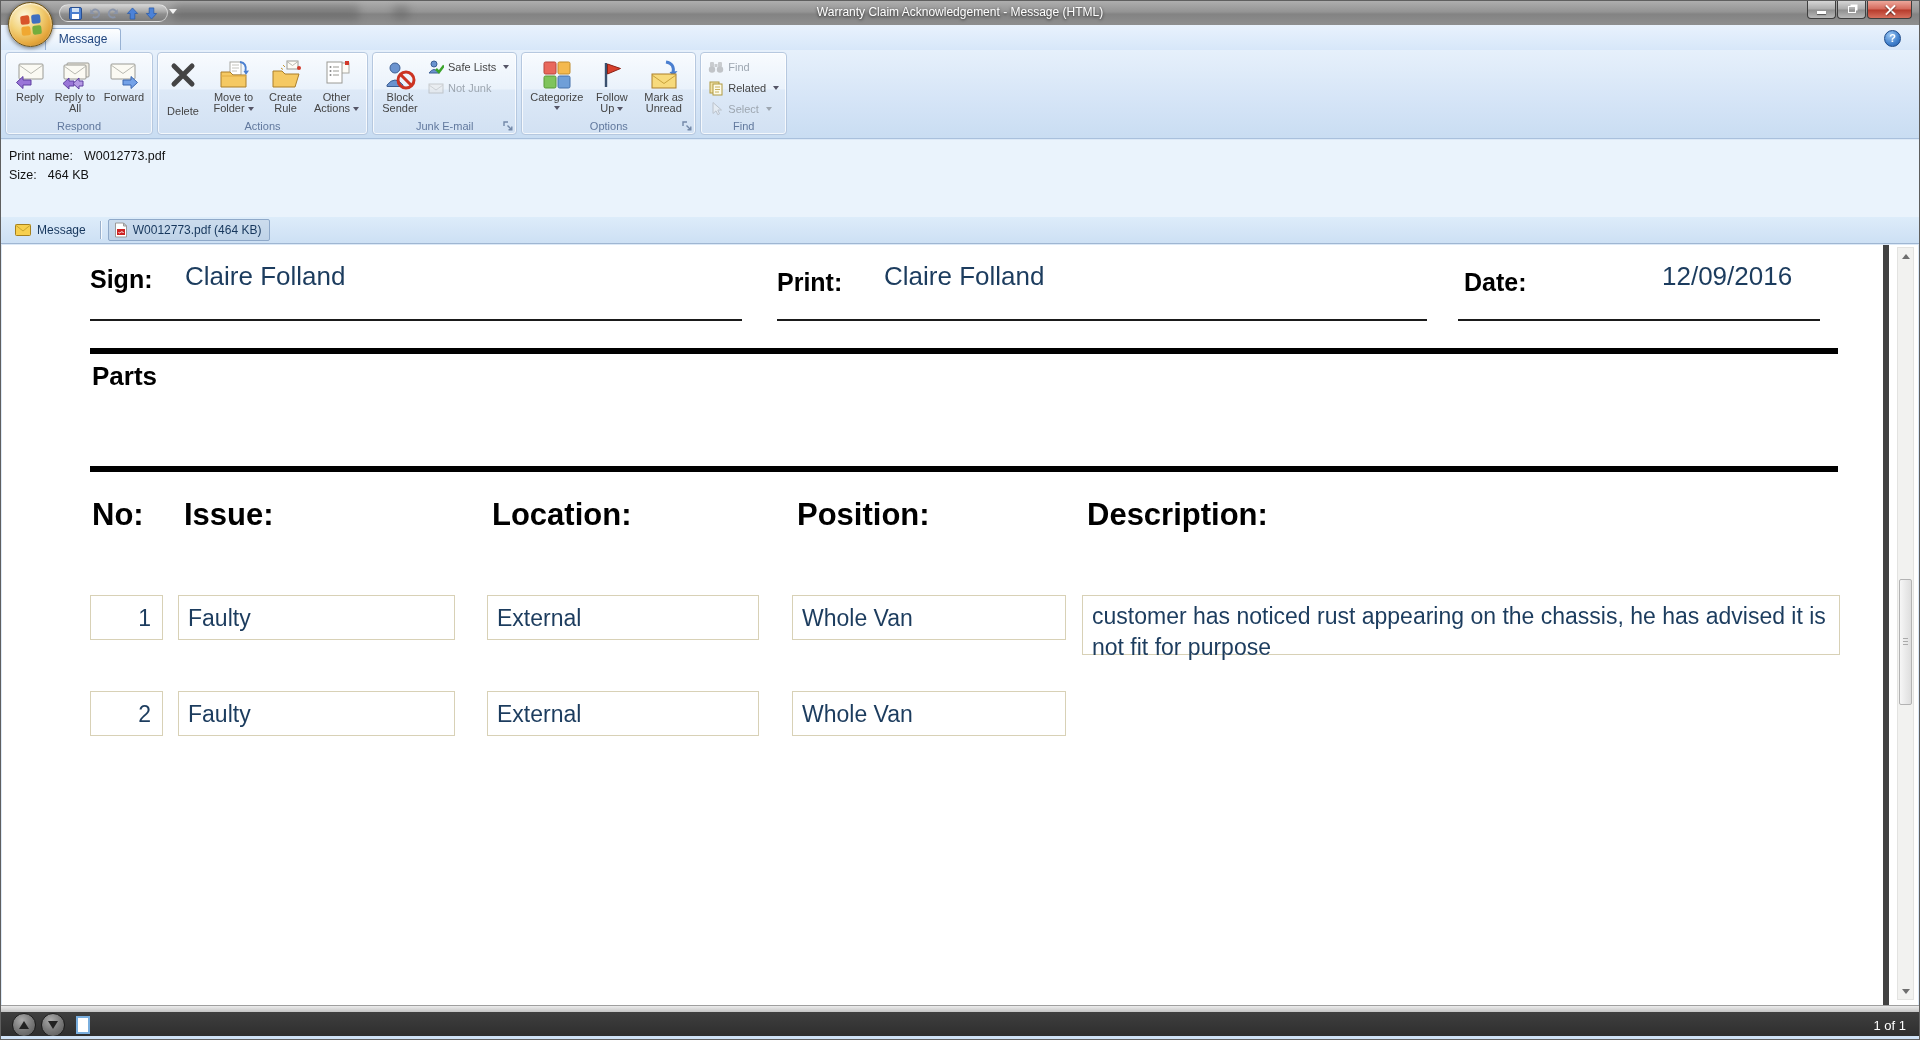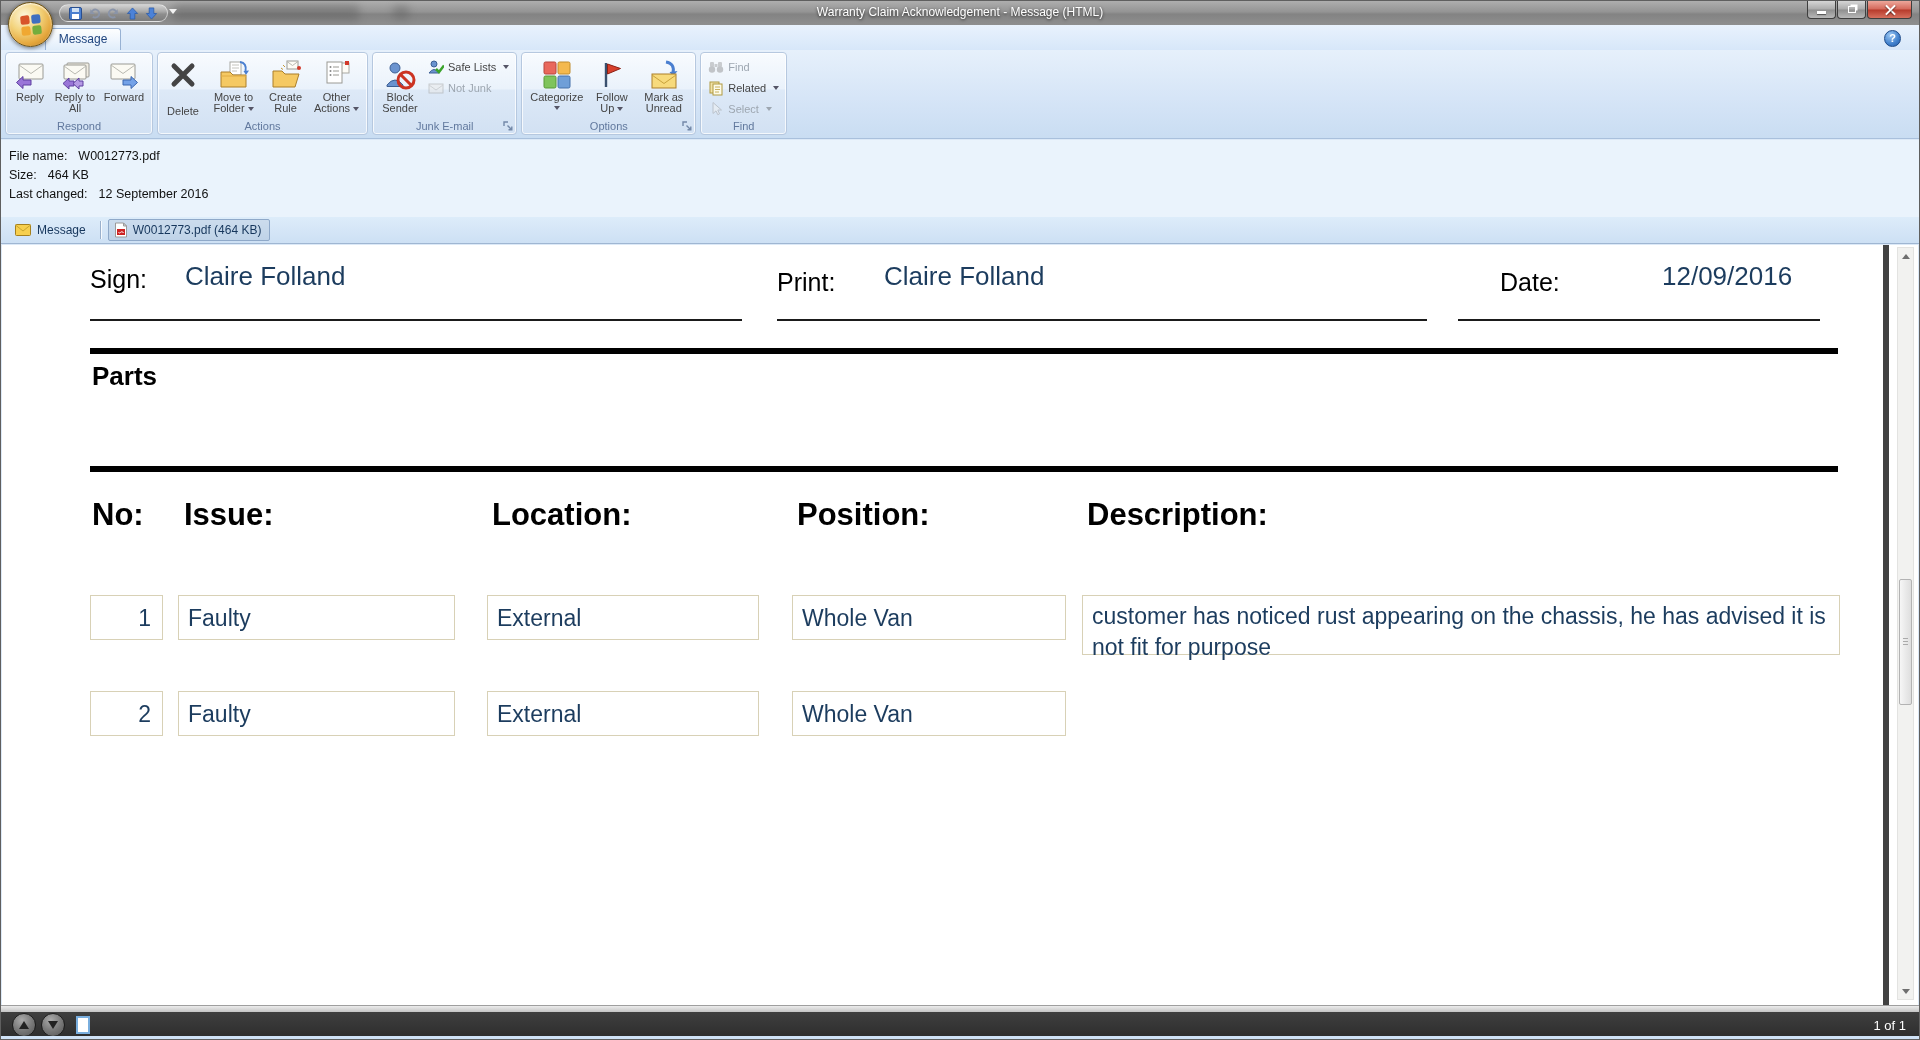--- a/index.html
+++ b/index.html
@@ -107,21 +107,21 @@
   .msg-tab { display:flex; align-items:center; gap:6px; font-size:12px; color:#16365c; padding:2px 7px; }
   .bar-sep { width:1px; height:18px; background:#9ab0cc; box-shadow:1px 0 0 rgba(255,255,255,.8); }
   .pdf-tab { display:flex; align-items:center; gap:5px; font-size:12px; color:#16365c;
     padding:2px 8px 2px 5px; background:linear-gradient(#ccdced,#bfd3e8);
     border:1px solid #8fa9c9; border-radius:2px; }
 
   
   .docarea { position:absolute; top:244px; left:1px; right:1px; height:760px; background:#fff; }
   .doc-edge { position:absolute; right:29px; top:0; bottom:0; width:6px; background:#424242; }
 
-  .doc-label { position:absolute; font-size:25px; font-weight:normal; color:#000; }
+  .doc-label { position:absolute; font-size:25px; font-weight:bold; color:#000; }
   .doc-value { position:absolute; font-size:26px; color:var(--navy-text,#1c3c5e); }
   .uline { position:absolute; height:2px; background:#1b1b1b; top:74px; }
   .ul-sign { left:88px; width:652px; }
   .ul-print { left:775px; width:650px; }
   .ul-date { left:1456px; width:362px; }
   .thick-rule { position:absolute; left:88px; width:1748px; height:6px; background:#000; }
   .rule1 { top:103px; } .rule2 { top:221px; }
   .parts-title { position:absolute; left:90px; top:116px; font-size:26px; font-weight:bold; color:#000; }
 
   .th { position:absolute; top:252px; font-size:31px; font-weight:bold; color:#000; }
@@ -438,23 +438,22 @@
             <span>Select</span>
               <span class="dd gray"></span>
           </div>
         </div>
       </div>
       <div class="rg-label">Find</div>
     </div>
   </div>
 
   <div class="fileinfo">
-    <div class="fi-row"><span class="lbl">File name:</span><span class="val">W0012773.pdf</span></div>
+    <div class="fi-row"><span class="lbl">Print name:</span><span class="val">W0012773.pdf</span></div>
     <div class="fi-row"><span class="lbl">Size:</span><span class="val">464 KB</span></div>
-    <div class="fi-row"><span class="lbl">Last changed:</span><span class="val">12 September 2016</span></div>
   </div>
 
   <div class="attachbar">
     <div class="msg-tab">
       <svg width="16" height="12" viewBox="0 0 16 12">
           <rect x="0.5" y="0.5" width="15" height="11" rx="1" fill="#f7cf4e" stroke="#a5801e"></rect>
           <path d="M0.5 1 l7.5 6 l7.5 -6" fill="none" stroke="#c9a52e"></path>
         </svg>
       <span>Message</span>
     </div>
@@ -469,21 +468,21 @@
       <span>W0012773.pdf (464 KB)</span>
     </div>
   </div>
 
   <div class="docarea">
 
     <span class="doc-label" style="left:88px; top:20px;">Sign:</span>
     <span class="doc-value" style="left:183px; top:16px;">Claire Folland</span>
     <span class="doc-label" style="left:775px; top:23px;">Print:</span>
     <span class="doc-value" style="left:882px; top:16px;">Claire Folland</span>
-    <span class="doc-label" style="left:1462px; top:23px;margin-left:36px;">Date:</span>
+    <span class="doc-label" style="left:1462px; top:23px;">Date:</span>
     <span class="doc-value" style="left:1660px; top:16px;">12/09/2016</span>
     <div class="uline ul-sign"></div>
     <div class="uline ul-print"></div>
     <div class="uline ul-date"></div>
 
     <div class="thick-rule rule1"></div>
     <div class="parts-title">Parts</div>
     <div class="thick-rule rule2"></div>
 
     <span class="th th-no">No:</span>

